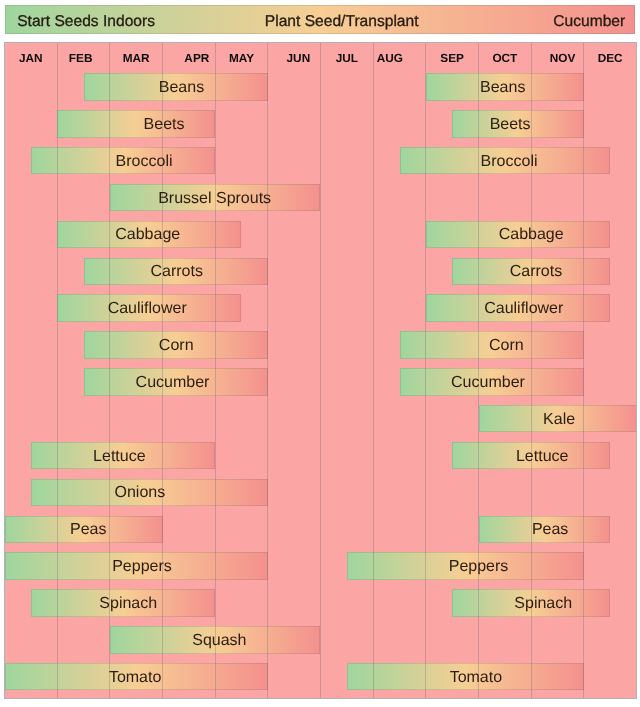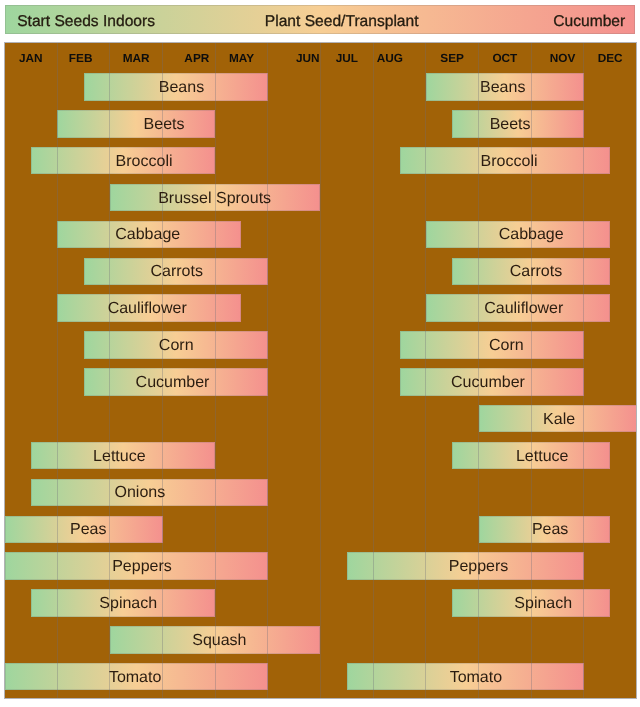--- a/index.html
+++ b/index.html
@@ -8,21 +8,21 @@
     -webkit-font-smoothing:antialiased;text-rendering:geometricPrecision;}
   #page{position:relative;width:640px;height:707px;}
   .legend{position:absolute;left:5.2px;top:5.4px;width:630px;height:29px;
     border:1px solid rgba(105,105,105,0.20);box-sizing:border-box;
     background:linear-gradient(to right,#9ed69e 0%,#f7ce94 50%,#f4908e 100%);
     background-origin:border-box;background-clip:border-box;}
   .legend-cell{position:absolute;font-size:15.6px;color:#241c10;white-space:nowrap;top:50%;transform:translateY(-50%);margin-top:2px;-webkit-text-stroke:0.3px #241c10;}
   .lg-left{left:11px;}
   .lg-mid{left:0;right:0;text-align:center;margin-left:43px;}
   .lg-right{right:9px;}
-  .grid{position:absolute;left:4.5px;top:42.5px;width:632px;height:656.3px;background:#a16207;}
+  .grid{position:absolute;left:4.5px;top:42.5px;width:632px;height:656.3px;background:#fca5a5;}
   .grid-border{position:absolute;left:-0.5px;top:-0.5px;width:633px;height:657.3px;z-index:4;
     box-sizing:border-box;border:1px solid #b2b2b6;pointer-events:none;}
   .col-lines{position:absolute;inset:0;z-index:2;pointer-events:none;}
   .vline{position:absolute;top:0;bottom:0;width:1px;background:rgba(110,110,120,0.33);}
   .hdr{position:absolute;left:0;top:0;width:100%;height:30px;}
   .hdr-cell{position:absolute;top:0;height:30px;line-height:31px;text-align:center;
     font-size:11.8px;font-weight:bold;color:#0d0d0d;}
   .rows{position:absolute;left:0;top:30px;right:0;bottom:0;z-index:1;}
   .labels{position:absolute;left:0;top:30px;right:0;bottom:0;z-index:3;pointer-events:none;}
   .lbl{position:absolute;height:27.4px;display:flex;align-items:center;justify-content:center;padding-top:2px;box-sizing:border-box;}
@@ -57,21 +57,21 @@
         <div class="vline" style="left: 473.5px;"></div>
         <div class="vline" style="left: 526.167px;"></div>
         <div class="vline" style="left: 578.833px;"></div>
       </div>
     <div class="hdr" id="month-header">
         <div class="hdr-cell" style="left: 0px; width: 52.6667px;">JAN</div>
         <div class="hdr-cell" style="left: 52.6667px; width: 47px;">FEB</div>
         <div class="hdr-cell" style="left: 105.333px; width: 52.6667px;">MAR</div>
         <div class="hdr-cell" style="left: 166px; width: 52.6667px;">APR</div>
         <div class="hdr-cell" style="left: 210.667px; width: 52.6667px;">MAY</div>
-        <div class="hdr-cell" style="left: 277px; width: 52.6667px;">JUN</div>
+        <div class="hdr-cell" style="left: 253px; width: 52.6667px; text-align: right;">JUN</div>
         <div class="hdr-cell" style="left: 316px; width: 52.6667px;">JUL</div>
         <div class="hdr-cell" style="left: 359px; width: 52.6667px;">AUG</div>
         <div class="hdr-cell" style="left: 421.333px; width: 52.6667px;">SEP</div>
         <div class="hdr-cell" style="left: 474px; width: 52.6667px;">OCT</div>
         <div class="hdr-cell" style="left: 536px; width: 44px;">NOV</div>
         <div class="hdr-cell" style="left: 579.333px; width: 52.6667px;">DEC</div>
       </div>
     <div class="rows" id="bar-rows">
         <div class="bar" style="left: 79px; width: 184.333px; top: 0.8px;"></div>
         <div class="bar" style="left: 421.333px; width: 158px; top: 0.8px;"></div>

